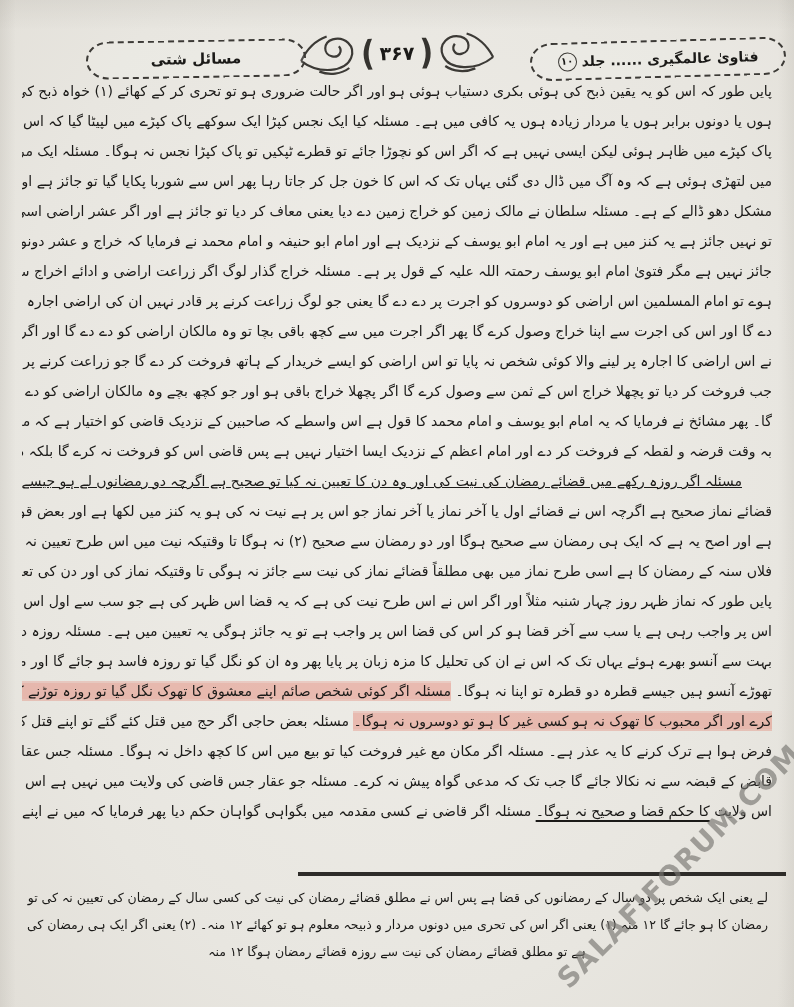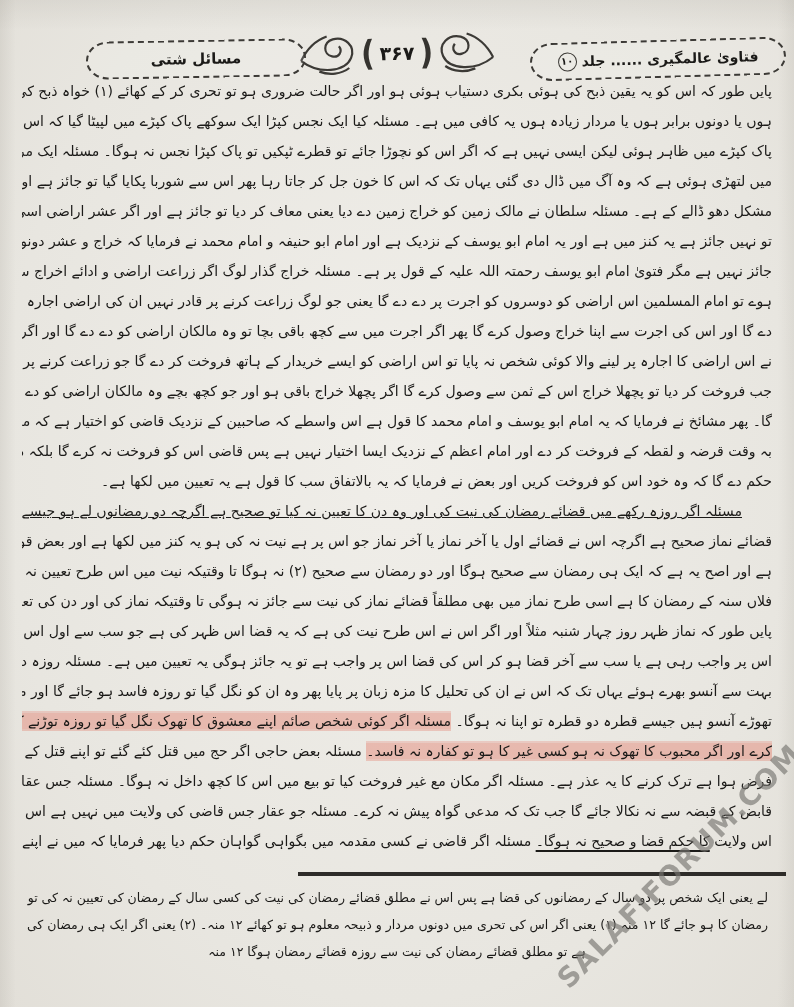--- a/index.html
+++ b/index.html
@@ -125,30 +125,29 @@
       <div class="tline"><span>میں لتھڑی ہوئی ہے کہ وہ آگ میں ڈال دی گئی یہاں تک کہ اس کا خون جل کر جاتا رہا پھر اس سے شوربا پکایا گیا تو جائز ہے اور جلا دینا</span></div>
       <div class="tline"><span>مشکل دھو ڈالے کے ہے۔ مسئلہ سلطان نے مالک زمین کو خراج زمین دے دیا یعنی معاف کر دیا تو جائز ہے اور اگر عشر اراضی اسی کا کر دیا</span></div>
       <div class="tline"><span>تو نہیں جائز ہے یہ کنز میں ہے اور یہ امام ابو یوسف کے نزدیک ہے اور امام ابو حنیفہ و امام محمد نے فرمایا کہ خراج و عشر دونوں صورتوں میں</span></div>
       <div class="tline"><span>جائز نہیں ہے مگر فتویٰ امام ابو یوسف رحمتہ اللہ علیہ کے قول پر ہے۔ مسئلہ خراج گذار لوگ اگر زراعت اراضی و ادائے اخراج سے عاجز</span></div>
       <div class="tline"><span>ہوے تو امام المسلمین اس اراضی کو دوسروں کو اجرت پر دے دے گا یعنی جو لوگ زراعت کرنے پر قادر نہیں ان کی اراضی اجارہ پر دے</span></div>
       <div class="tline"><span>دے گا اور اس کی اجرت سے اپنا خراج وصول کرے گا پھر اگر اجرت میں سے کچھ باقی بچا تو وہ مالکان اراضی کو دے دے گا اور اگر امام</span></div>
       <div class="tline"><span>نے اس اراضی کا اجارہ پر لینے والا کوئی شخص نہ پایا تو اس اراضی کو ایسے خریدار کے ہاتھ فروخت کر دے گا جو زراعت کرنے پر قادر ہے پھر</span></div>
       <div class="tline"><span>جب فروخت کر دیا تو پچھلا خراج اس کے ثمن سے وصول کرے گا اگر پچھلا خراج باقی ہو اور جو کچھ بچے وہ مالکان اراضی کو دے دے</span></div>
       <div class="tline"><span>گا۔ پھر مشائخ نے فرمایا کہ یہ امام ابو یوسف و امام محمد کا قول ہے اس واسطے کہ صاحبین کے نزدیک قاضی کو اختیار ہے کہ مدیون کا مال</span></div>
       <div class="tline"><span>بہ وقت قرضہ و لقطہ کے فروخت کر دے اور امام اعظم کے نزدیک ایسا اختیار نہیں ہے پس قاضی اس کو فروخت نہ کرے گا بلکہ مالکان اراضی کو</span></div>
-      <div class="tline end"><span>حکم دے گا کہ وہ خود اس کو فروخت کریں اور بعض نے فرمایا کہ یہ بالاتفاق سب کا قول ہے یہ تعیین میں لکھا ہے۔</span></div>
       <div class="tline indent"><span>مسئلہ اگر روزہ رکھے میں قضائے رمضان کی نیت کی اور وہ دن کا تعیین نہ کیا تو صحیح ہے اگرچہ دو رمضانوں لے ہو جیسے</span></div>
       <div class="tline"><span>قضائے نماز صحیح ہے اگرچہ اس نے قضائے اول یا آخر نماز یا آخر نماز جو اس پر ہے نیت نہ کی ہو یہ کنز میں لکھا ہے اور بعض قول مشائخ کا</span></div>
       <div class="tline"><span>ہے اور اصح یہ ہے کہ ایک ہی رمضان سے صحیح ہوگا اور دو رمضان سے صحیح (۲) نہ ہوگا تا وقتیکہ نیت میں اس طرح تعیین نہ کرے کہ یہ</span></div>
       <div class="tline"><span>فلاں سنہ کے رمضان کا ہے اسی طرح نماز میں بھی مطلقاً قضائے نماز کی نیت سے جائز نہ ہوگی تا وقتیکہ نماز کی اور دن کی تعیین نہ کرے</span></div>
       <div class="tline"><span>پایں طور کہ نماز ظہر روز چہار شنبہ مثلاً اور اگر اس نے اس طرح نیت کی ہے کہ یہ قضا اس ظہر کی ہے جو سب سے اول اس سے قضا ہو کر</span></div>
       <div class="tline"><span>اس پر واجب رہی ہے یا سب سے آخر قضا ہو کر اس کی قضا اس پر واجب ہے تو یہ جائز ہوگی یہ تعیین میں ہے۔ مسئلہ روزہ دار کے منہ میں</span></div>
       <div class="tline"><span>بہت سے آنسو بھرے ہوئے یہاں تک کہ اس نے ان کی تحلیل کا مزہ زبان پر پایا پھر وہ ان کو نگل گیا تو روزہ فاسد ہو جائے گا اور مگر</span></div>
       <div class="tline"><span>تھوڑے آنسو ہیں جیسے قطرہ دو قطرہ تو اپنا نہ ہوگا۔ </span><span class="hl">مسئلہ اگر کوئی شخص صائم اپنے معشوق کا تھوک نگل گیا تو روزہ توڑنے کا کفارہ ادا</span></div>
-      <div class="tline"><span class="hl">کرے اور اگر محبوب کا تھوک نہ ہو کسی غیر کا ہو تو کفارہ نہ فاسد۔</span><span> مسئلہ بعض حاجی اگر حج میں قتل کئے گئے تو اپنے قتل کے لیے جس پر حج</span></div>
+      <div class="tline"><span class="hl">کرے اور اگر محبوب کا تھوک نہ ہو کسی غیر کا ہو تو دوسروں نہ ہوگا۔</span><span> مسئلہ بعض حاجی اگر حج میں قتل کئے گئے تو اپنے قتل کے لیے جس پر حج</span></div>
       <div class="tline"><span>فرض ہوا ہے ترک کرنے کا یہ عذر ہے۔ مسئلہ اگر مکان مع غیر فروخت کیا تو بیع میں اس کا کچھ داخل نہ ہوگا۔ مسئلہ جس عقار میں تنازع ہے وہ</span></div>
       <div class="tline"><span>قابض کے قبضہ سے نہ نکالا جائے گا جب تک کہ مدعی گواہ پیش نہ کرے۔ مسئلہ جو عقار جس قاضی کی ولایت میں نہیں ہے اس کی بابت</span></div>
       <div class="tline"><span>اس ولایت </span><span class="ul">کا حکم قضا و صحیح نہ ہوگا۔</span><span> مسئلہ اگر قاضی نے کسی مقدمہ میں بگواہی گواہان حکم دیا پھر فرمایا کہ میں نے اپنے حکم سے رجوع کیا</span></div>
     </div>
 
   <div class="footnote-sep"></div>
 
   <div class="footnotes" id="footnote-lines">
       <div class="tline"><span>لے   یعنی ایک شخص پر دو سال کے رمضانوں کی قضا ہے پس اس نے مطلق قضائے رمضان کی نیت کی کسی سال کے رمضان کی تعیین نہ کی تو بھی روزہ قضائے</span></div>
       <div class="tline"><span>رمضان کا ہو جائے گا ۱۲ منہ   (۱) یعنی اگر اس کی تحری میں دونوں مردار و ذبیحہ معلوم ہو تو کھائے ۱۲ منہ۔   (۲) یعنی اگر ایک ہی رمضان کی قضا اس پر</span></div>

